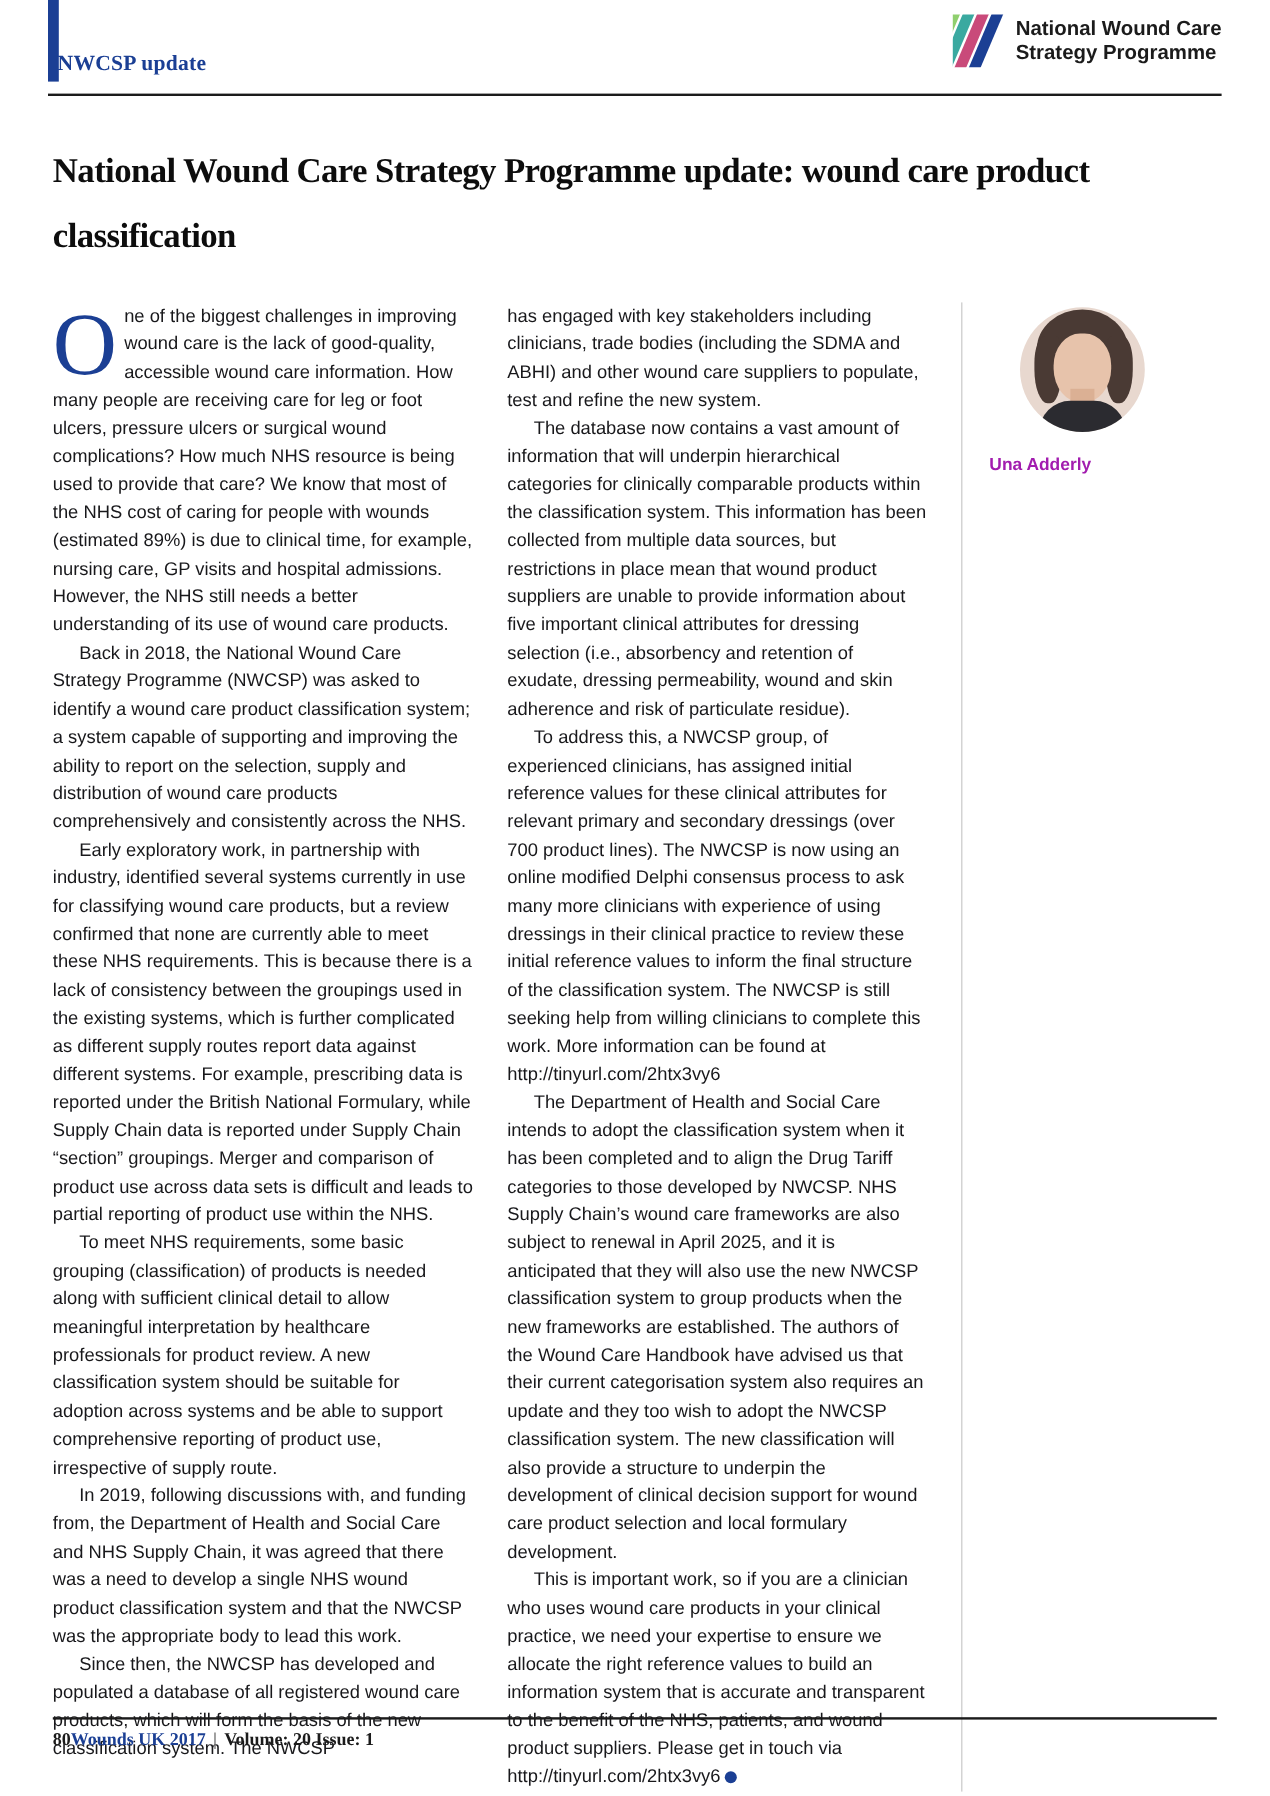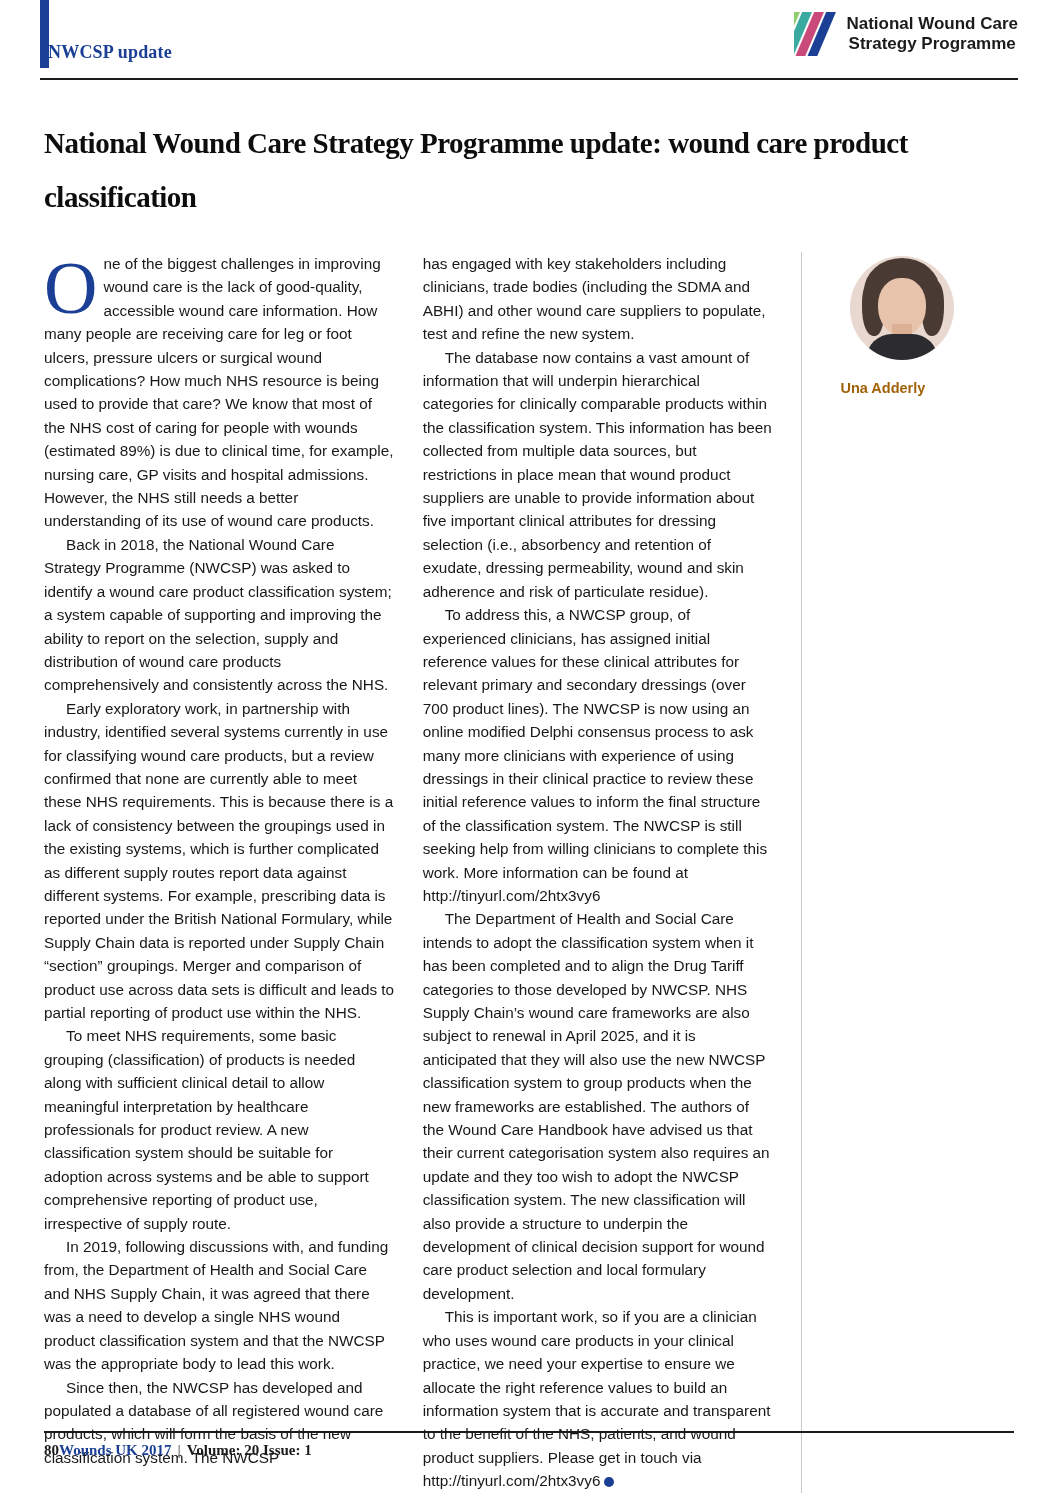--- a/index.html
+++ b/index.html
@@ -49,21 +49,20 @@
     color: #1b3f94;
     letter-spacing: 0.2px;
   }
   .logo {
     position: absolute;
     right: 0;
     top: 12px;
     display: flex;
     align-items: center;
     gap: 0;
-    text-align: center;
   }
   .logo-mark {
     width: 52px;
     height: 44px;
     position: relative;
     overflow: hidden;
   }
   .logo-mark .bar {
     position: absolute;
     width: 9px;
@@ -173,24 +172,24 @@
     background: #2b2b30;
     border-radius: 36px 36px 0 0;
   }
   .portrait .neck {
     position: absolute;
     left: 42px; bottom: 20px;
     width: 20px; height: 16px;
     background: #dbb094;
   }
   .rail-name {
-    margin: 20px 0 3px 16px;
+    margin: 20px 0 3px 0;
     font-weight: bold;
     font-size: 14.5px;
-    color: #a16207;
+    color: #a21caf;
   }
   .rail-role {
     font-size: 14.5px;
     line-height: 20px;
     color: #18181b;
   }
 
   
   .footer {
     position: absolute;

